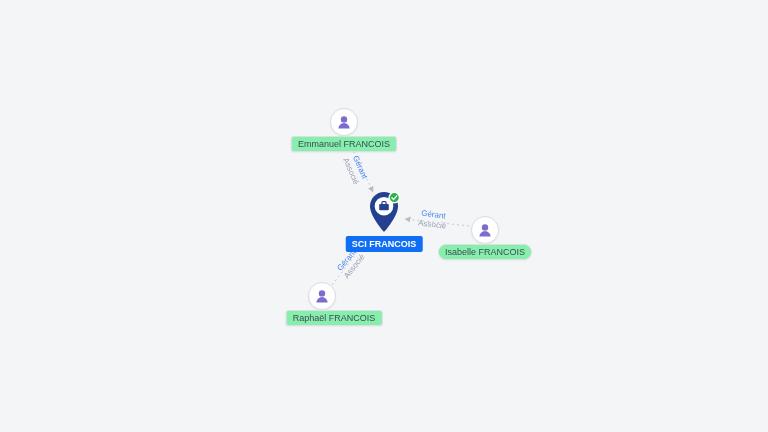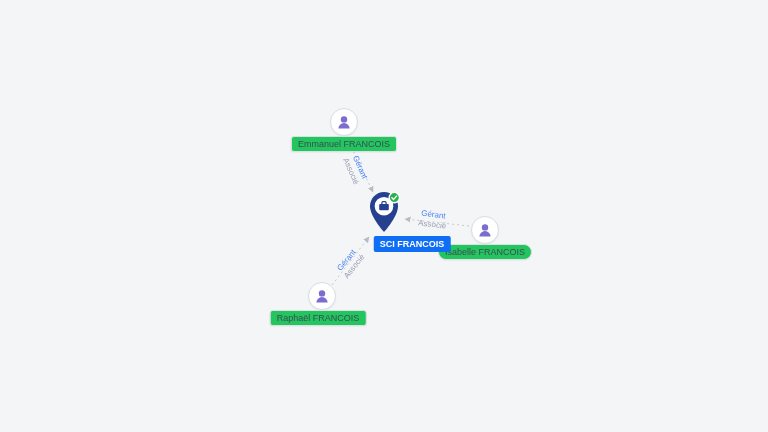--- a/index.html
+++ b/index.html
@@ -11,30 +11,29 @@
   .edge-line{stroke:#c5cad1;stroke-width:1;stroke-dasharray:2 3;fill:none;}
   .edge-role{font-family:"Liberation Sans",sans-serif;font-size:8px;text-anchor:middle;}
   .person-node{
     position:absolute;width:28px;height:28px;border-radius:50%;
     background:#ffffff;border:1px solid #d9dde2;box-sizing:border-box;
     display:flex;align-items:center;justify-content:center;
     box-shadow:0 1px 2px rgba(0,0,0,.06);cursor:pointer;
   }
   .node-label{
     position:absolute;transform:translateX(-50%);
-    background:#22c55e;border:1px solid #dcdfe4;border-radius:3px;
+    background:#86efac;border:1px solid #dcdfe4;border-radius:3px;
     padding:2px 6px;font-size:9px;color:#3f4a57;white-space:nowrap;
     box-shadow:0 1px 1px rgba(0,0,0,.04);cursor:pointer;
   }
   .company-label{
     position:absolute;transform:translateX(-50%);
     background:#0f6ef4;color:#ffffff;border-radius:2px;
     padding:3px 6px;font-size:9px;font-weight:bold;white-space:nowrap;
     cursor:pointer;
-    margin-left:28px;
   }
   .pin{position:absolute;cursor:pointer;}
 </style>
 </head>
 <body>
 
 <div class="canvas">
 
   <svg class="edges" width="768" height="432">
     <defs>
@@ -78,21 +77,21 @@
     </svg>
   </div>
   <div class="node-label" style="left:485px;top:244px;border-radius:8px;">Isabelle FRANCOIS</div>
 
   <div class="person-node" style="left:308px;top:282px;">
     <svg width="16" height="16" viewBox="0 0 16 16">
       <circle cx="8" cy="5.4" r="3.2" fill="#7b6cd0"></circle>
       <path d="M2.4 14.6 a5.6 5.6 0 0 1 11.2 0 Z" fill="#7b6cd0"></path>
     </svg>
   </div>
-  <div class="node-label" style="left:318px;top:310px;">Raphaël FRANCOIS</div>
+  <div class="node-label" style="left:334px;top:310px;">Raphaël FRANCOIS</div>
 
   <div class="pin" style="left:367px;top:191px;width:34px;height:42px;">
     <svg width="34" height="42" viewBox="0 0 34 42">
       <path d="M17 1 C9.3 1 3 7.4 3 15.2 C3 25.5 17 41 17 41 S31 25.5 31 15.2 C31 7.4 24.7 1 17 1 Z" fill="#24408f"></path>
       <circle cx="17" cy="15.2" r="9.3" fill="#ffffff"></circle>
       <g>
         <rect x="12.2" y="13" width="9.6" height="6.2" rx="1" fill="#24408f"></rect>
         <path d="M14.9 13 v-1.3 a1 1 0 0 1 1-1 h2.2 a1 1 0 0 1 1 1 V13" fill="none" stroke="#24408f" stroke-width="1.2"></path>
       </g>
       <g>

